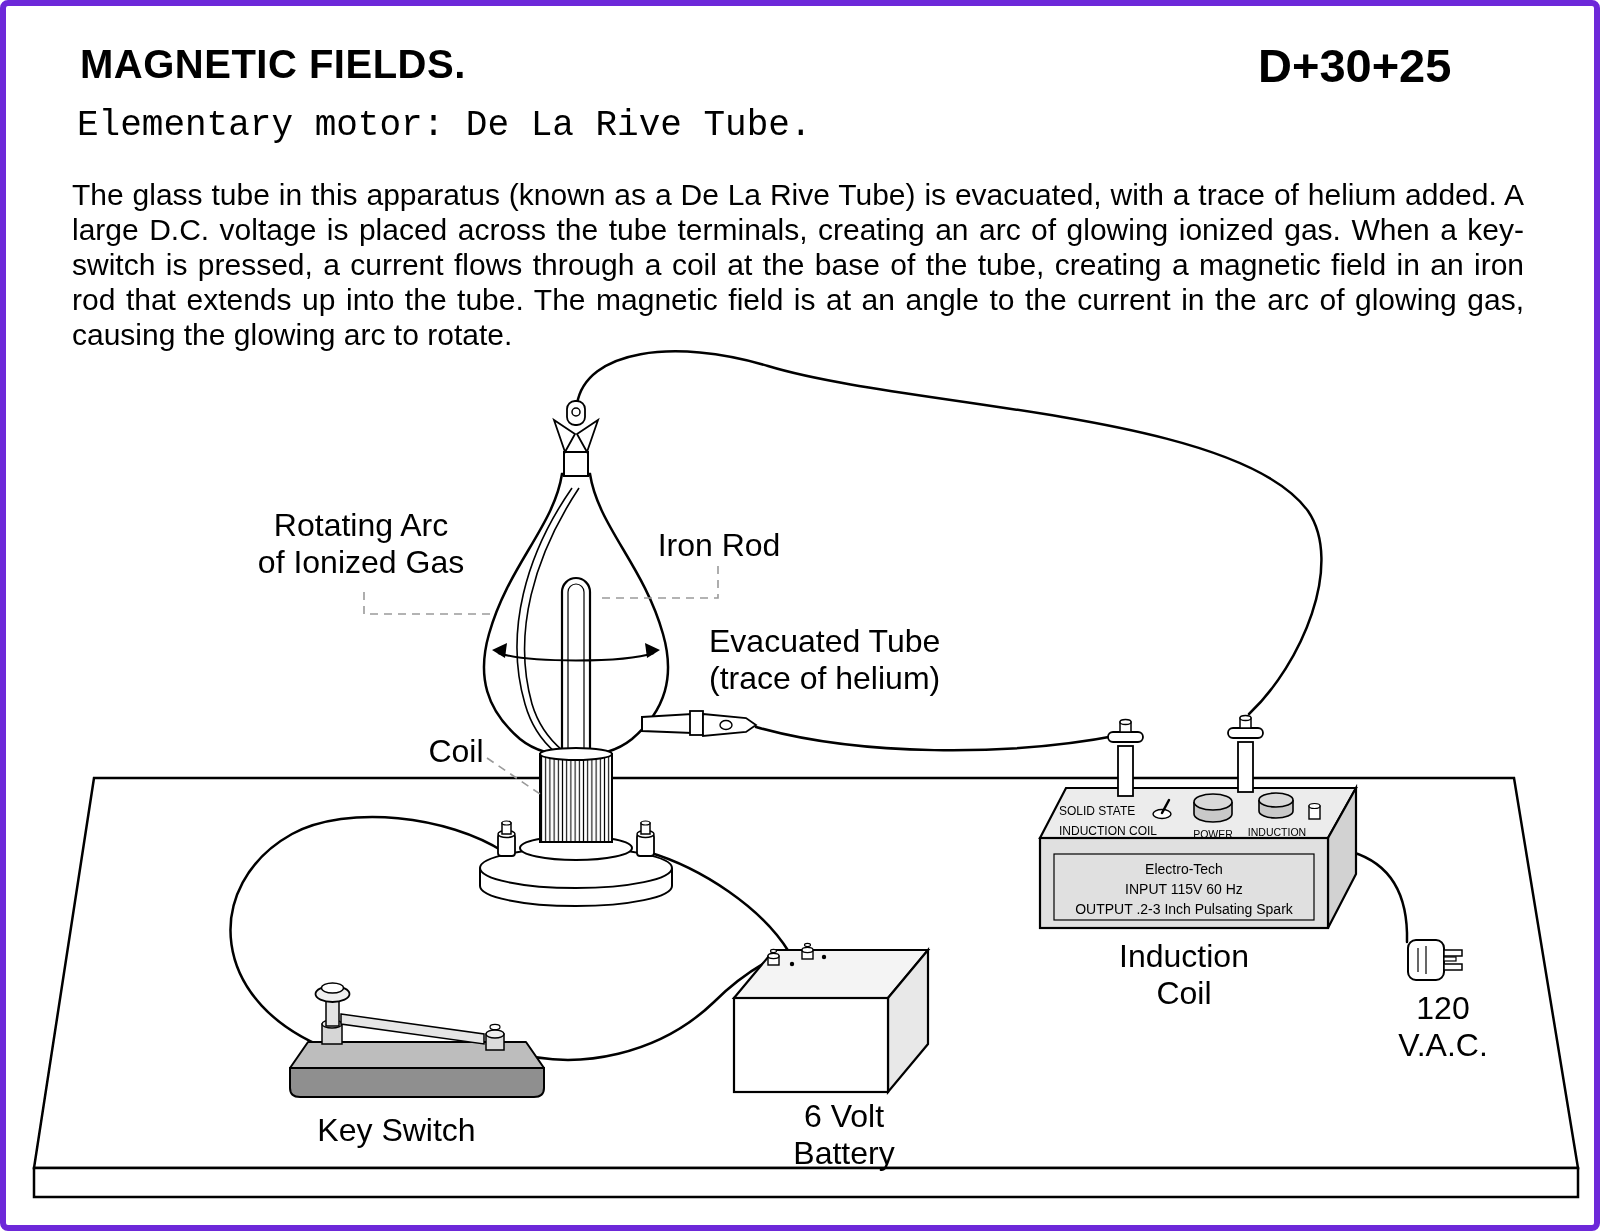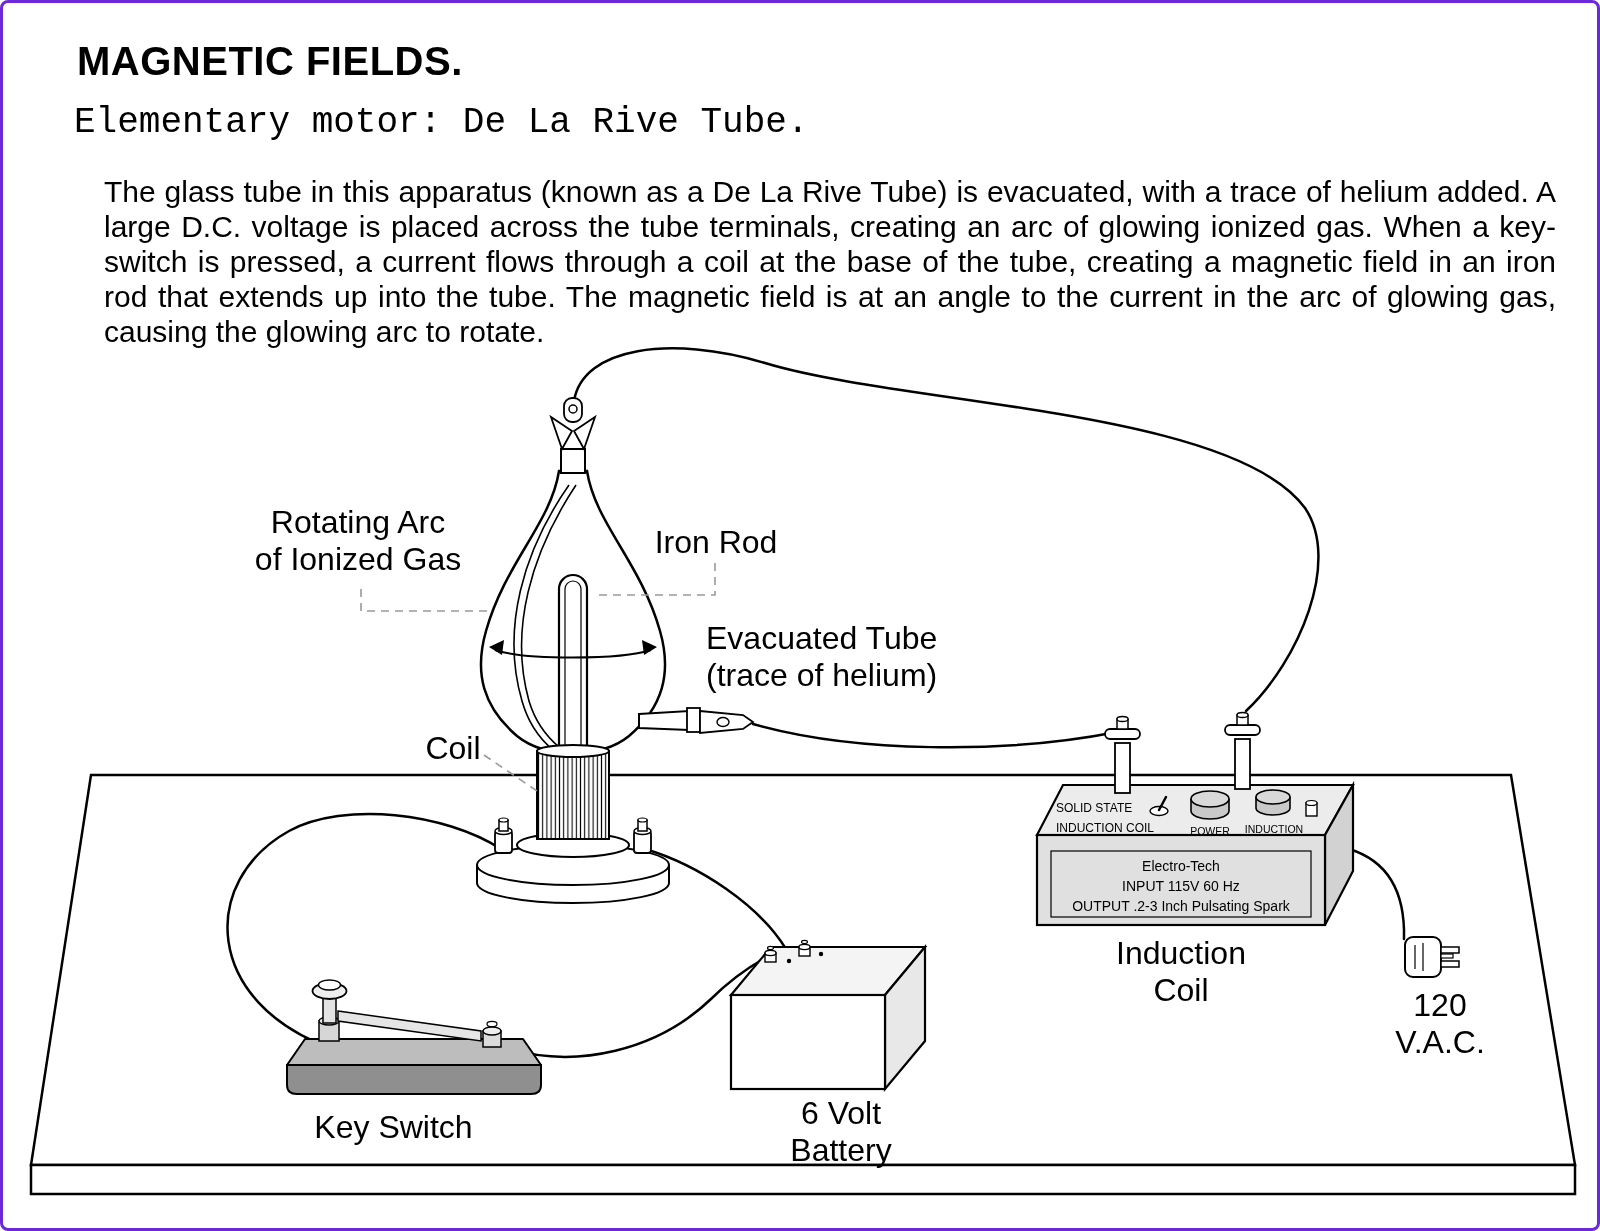--- a/index.html
+++ b/index.html
@@ -2,33 +2,33 @@
 <html><head>
 <meta charset="utf-8">
 <style>
   * { margin: 0; padding: 0; box-sizing: border-box; }
   html, body { background: #fff; }
   .page {
     position: relative;
     width: 1600px;
     height: 1231px;
     background: #fff;
-    border: 3px solid #6d28d9;
+    border: 6px solid #6d28d9;
     border-radius: 8px;
     overflow: hidden;
     font-family: "Liberation Sans", "DejaVu Sans", sans-serif;
     color: #000;
   }
   .abs { position: absolute; }
   .title   { left: 74px;  top: 36px;  font-size: 40px; font-weight: bold; letter-spacing: .5px; }
   .code    { left: 1252px; top: 32px; font-size: 47px; font-weight: bold; }
   .subtitle{ left: 71px;  top: 99px;  font-size: 36px; font-family: Liberation Mono, monospace; }
   .desc {
     left: 66px; top: 171px; width: 1452px;
-    font-size: 30px; line-height: 35px; text-align: justify; margin-left: 35px;
+    font-size: 30px; line-height: 35px; text-align: justify;
   }
   svg.diagram { position: absolute; left: 0; top: 0; }
   .lbl {
     position: absolute;
     font-size: 32px; line-height: 37px;
     white-space: pre-line;
   }
   .ctr { text-align: center; }
   .lbl-rotating-arc { left: 225px;  top: 501px;  width: 260px; }
   .lbl-iron-rod     { left: 643px;  top: 521px;  width: 140px; }
@@ -52,20 +52,21 @@
     font-size: 14px; line-height: 20px;
     text-align: center; white-space: pre-line;
   }
 </style>
 </head>
 <body>
 
 <div class="page">
 
   <div class="abs title">MAGNETIC FIELDS.</div>
+  <div class="abs code">D+30+25</div>
   <div class="abs subtitle">Elementary motor: De La Rive Tube.</div>
   <div class="abs desc">The glass tube in this apparatus (known as a De La Rive Tube) is evacuated, with a trace of helium added.  A large D.C. voltage is placed across the tube terminals, creating an arc of glowing ionized gas.  When a key-switch is pressed, a current flows through a coil at the base of the tube, creating a magnetic field in an iron rod that extends up into the tube. The magnetic field is at an angle to the current in the arc of glowing gas, causing the glowing arc to rotate.</div>
 
   <svg class="diagram" width="1600" height="1231" viewBox="0 0 1600 1231">
     <defs>
       <pattern id="coilHatch" width="4.2" height="10" patternUnits="userSpaceOnUse">
         <rect width="4.2" height="10" fill="#ffffff"></rect>
         <line x1="2.1" y1="0" x2="2.1" y2="10" stroke="#000" stroke-width="1.1"></line>
       </pattern>
     </defs>

